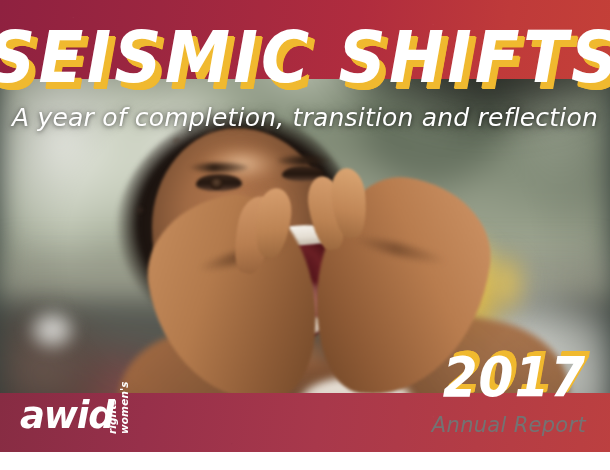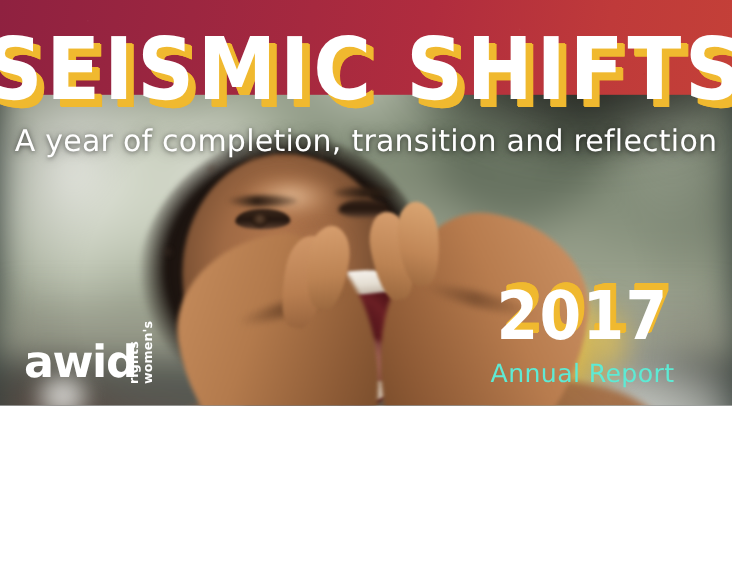--- a/index.html
+++ b/index.html
@@ -7,23 +7,24 @@
     padding: 0;
     background: #ffffff;
   }
   body {
     font-family: "Liberation Sans", sans-serif;
   }
 
   #cover {
     position: relative;
     width: 610px;
-    height: 338px;
+    height: 452px;
     overflow: hidden;
     background: #111;
+    font-style: italic;
   }
 
   
   .photo {
     position: absolute;
     left: 0;
     top: 0;
     width: 610px;
     height: 470px;
     overflow: hidden;
@@ -331,23 +332,23 @@
     font-size: 25px;
     line-height: 28px;
     letter-spacing: 0.2px;
     color: #ffffff;
     text-shadow: 0 1px 4px rgba(0,0,0,0.55), 0 0 12px rgba(0,0,0,0.3);
     white-space: nowrap;
   }
 
   .year-block {
     position: absolute;
-    right: 48px;
+    right: 24px;
     bottom: 14px;
-    text-align: center;
+    text-align: right;
   }
   .year {
     font-family: "DejaVu Sans", sans-serif;
     font-weight: 700;
     font-size: 50px;
     line-height: 48px;
     letter-spacing: 1px;
     color: #ffffff;
     text-shadow:
       4px -4px 0 #f0b92f,
@@ -355,21 +356,21 @@
       5px -5px 0 #eeb42c;
     transform: scaleY(1.12);
     transform-origin: right bottom;
     display: block;
   }
   .annual-report {
     font-family: "DejaVu Sans", sans-serif;
     font-weight: 400;
     font-size: 21px;
     line-height: 26px;
-    color: #5eead4;
+    color: #737373;
     letter-spacing: 0.3px;
     display: block;
     margin-top: 8px;
   }
 
   
   .logo {
     position: absolute;
     left: 20px;
     bottom: 18px;

